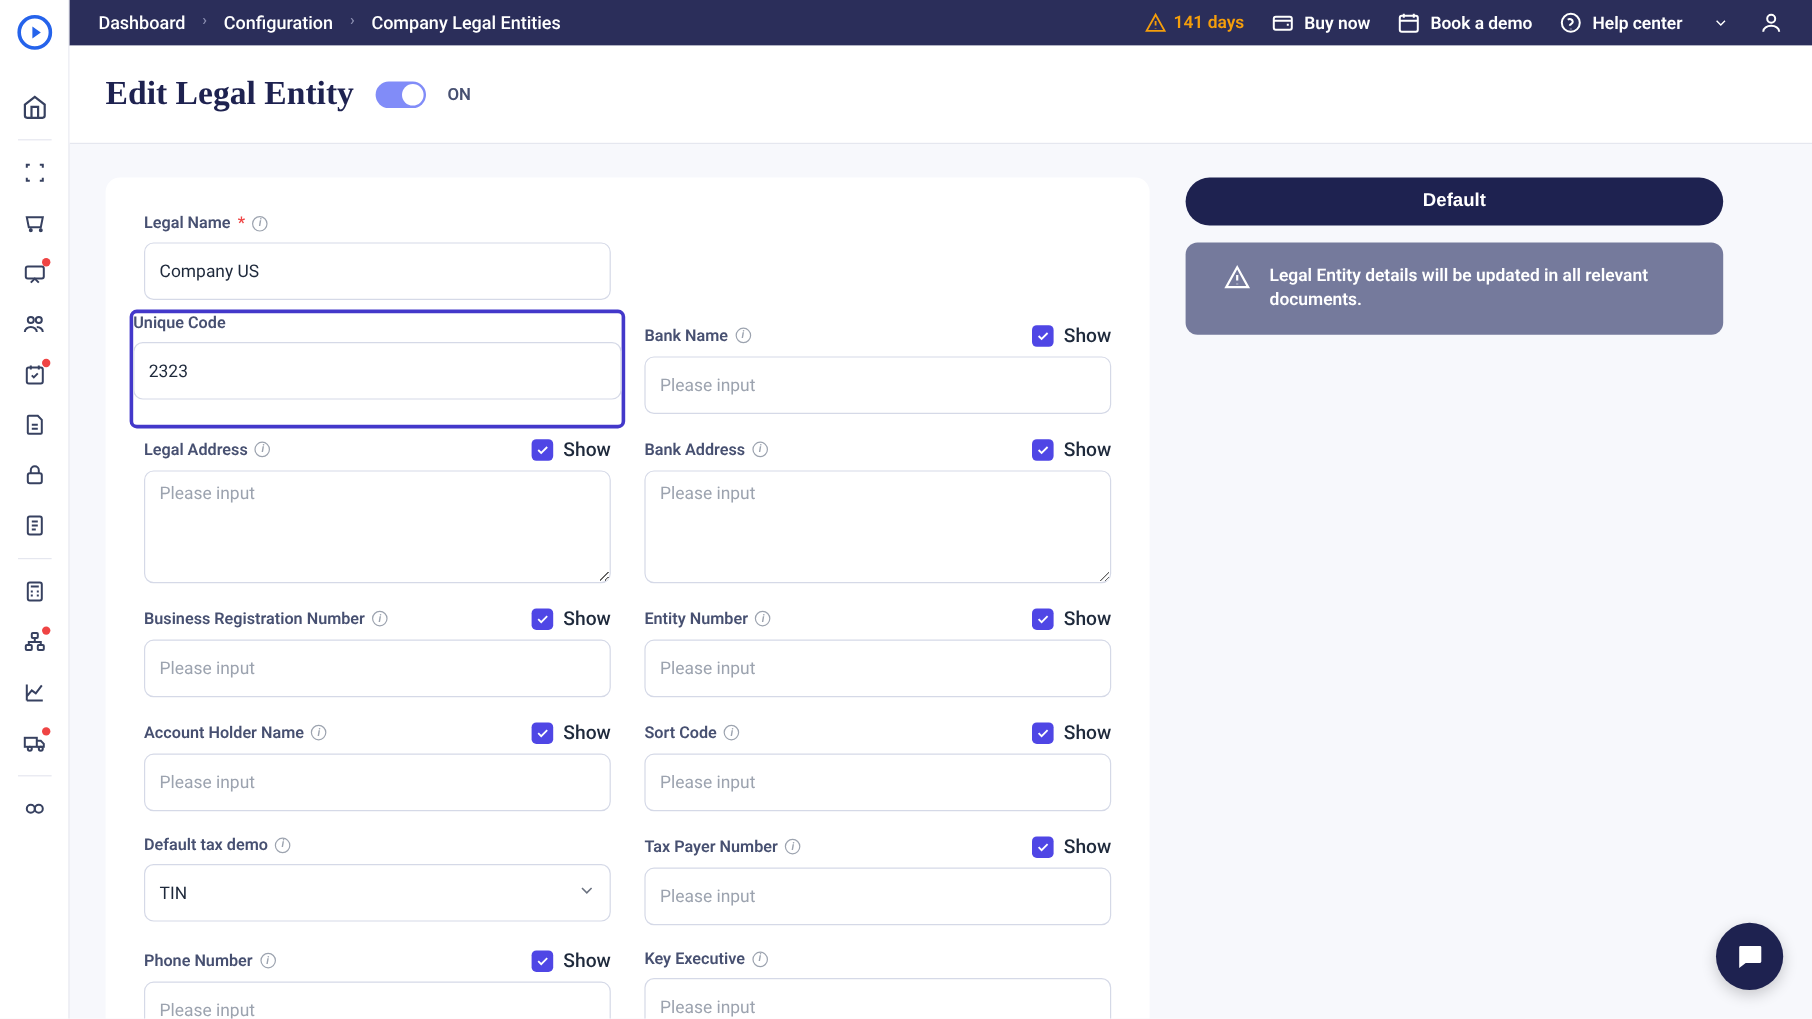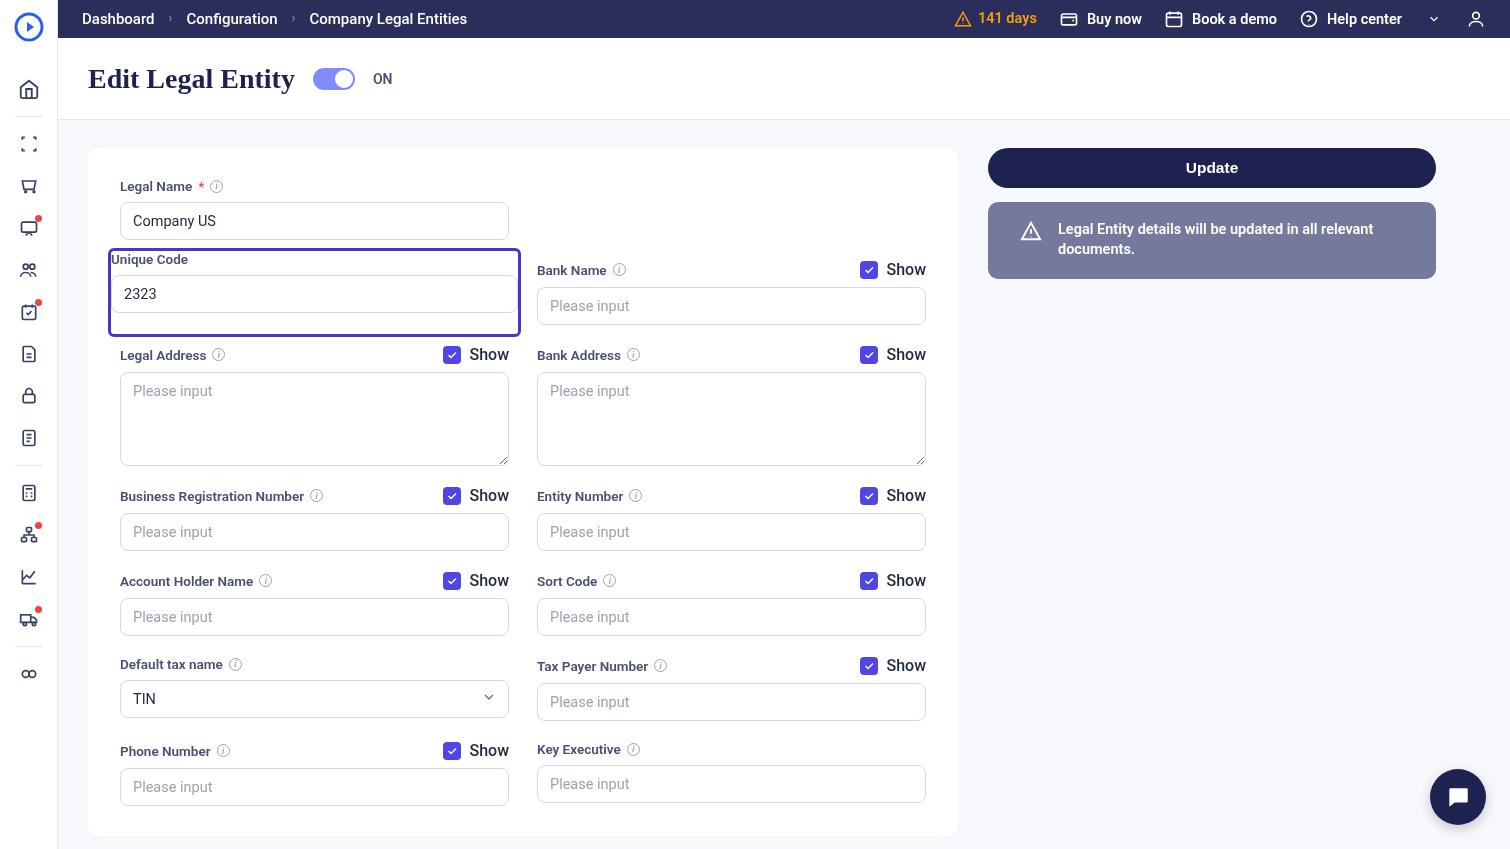--- a/index.html
+++ b/index.html
@@ -35,21 +35,21 @@
 .form-grid { display: grid; grid-template-columns: 1fr 1fr; gap: 20px 28px; }
 .field { display: flex; flex-direction: column; gap: 8px; }
 .field-row { display: flex; align-items: center; gap: 6px; }
 .field-label { font-size: 13.5px; font-weight: 600; color: #475071; display: flex; align-items: center; gap: 6px; }
 .req { color: #ef4444; }
 .info-icon { width: 13px; height: 13px; border: 1px solid #9ca3af; border-radius: 50%; display: inline-flex; align-items: center; justify-content: center; font-size: 9px; color: #9ca3af; font-style: italic; font-weight: 600; }
 .show-group { margin-left: auto; display: flex; align-items: center; gap: 8px; padding-left: 16px; }
 .show-cb { width: 18px; height: 18px; background: #4f46e5; border-radius: 4px; display: flex; align-items: center; justify-content: center; cursor: pointer; }
 .show-cb svg { width: 12px; height: 12px; }
 .show-label { font-size: 16px; color: #1e293b; font-weight: 500; }
-.input { height: 38px; border: 1px solid #d5d9e7; border-radius: 8px; padding: 0 12px; font-size: 14.5px; color: #1e293b; width: 100%; font-family: inherit; }
+.input { height: 48px; border: 1px solid #d5d9e7; border-radius: 8px; padding: 0 12px; font-size: 14.5px; color: #1e293b; width: 100%; font-family: inherit; }
 .input::placeholder { color: #9ca3af; }
 textarea.input { height: 94px; padding: 10px 12px; resize: vertical; }
 .select { position: relative; }
 .select .chev-down { position: absolute; right: 12px; top: 50%; transform: translateY(-50%); color: #6b7280; pointer-events: none; }
 
 .highlight { border: 3px solid #4338ca; border-radius: 6px; padding: 0; margin: -12px; }
 
 
 .right-col { width: 448px; display: flex; flex-direction: column; gap: 14px; }
 .update-btn { height: 40px; background: #1e2250; color: #fff; border: none; border-radius: 20px; font-size: 15.5px; font-weight: 600; cursor: pointer; }
@@ -370,21 +370,21 @@
               </div>
             <span class="show-label">Show</span>
           </div>
         </div>
         <input class="input" placeholder="Please input" style="">
       </div>
 
       <div class="field">
         <div class="field-row">
           <span class="field-label">
-            <span>Default tax name</span>
+            <span>Default tax demo</span>
             <span class="info-icon">i</span>
           </span>
         </div>
         <div class="select">
           <input class="input" readonly="" value="TIN" style="">
           <span class="chev-down"><svg width="16" height="16" viewBox="0 0 24 24" fill="none" stroke="currentColor" stroke-width="2">
                 <path d="M6 9l6 6 6-6"></path>
               </svg></span>
         </div>
       </div>
@@ -430,21 +430,21 @@
             <span class="info-icon">i</span>
           </span>
         </div>
         <input class="input" placeholder="Please input" style="">
       </div>
 
     </div>
   </div>
 
   <div class="right-col">
-    <button class="update-btn">Update</button>
+    <button class="update-btn">Default</button>
     <div class="info-banner">
       <svg width="22" height="22" viewBox="0 0 24 24" fill="none" stroke="#fff" stroke-width="2">
           <path d="M12 3l10 18H2L12 3z"></path>
           <path d="M12 10v5M12 18v.5"></path>
         </svg>
       <span>Legal Entity details will be updated in all relevant documents.</span>
     </div>
   </div>
 </div>
 

